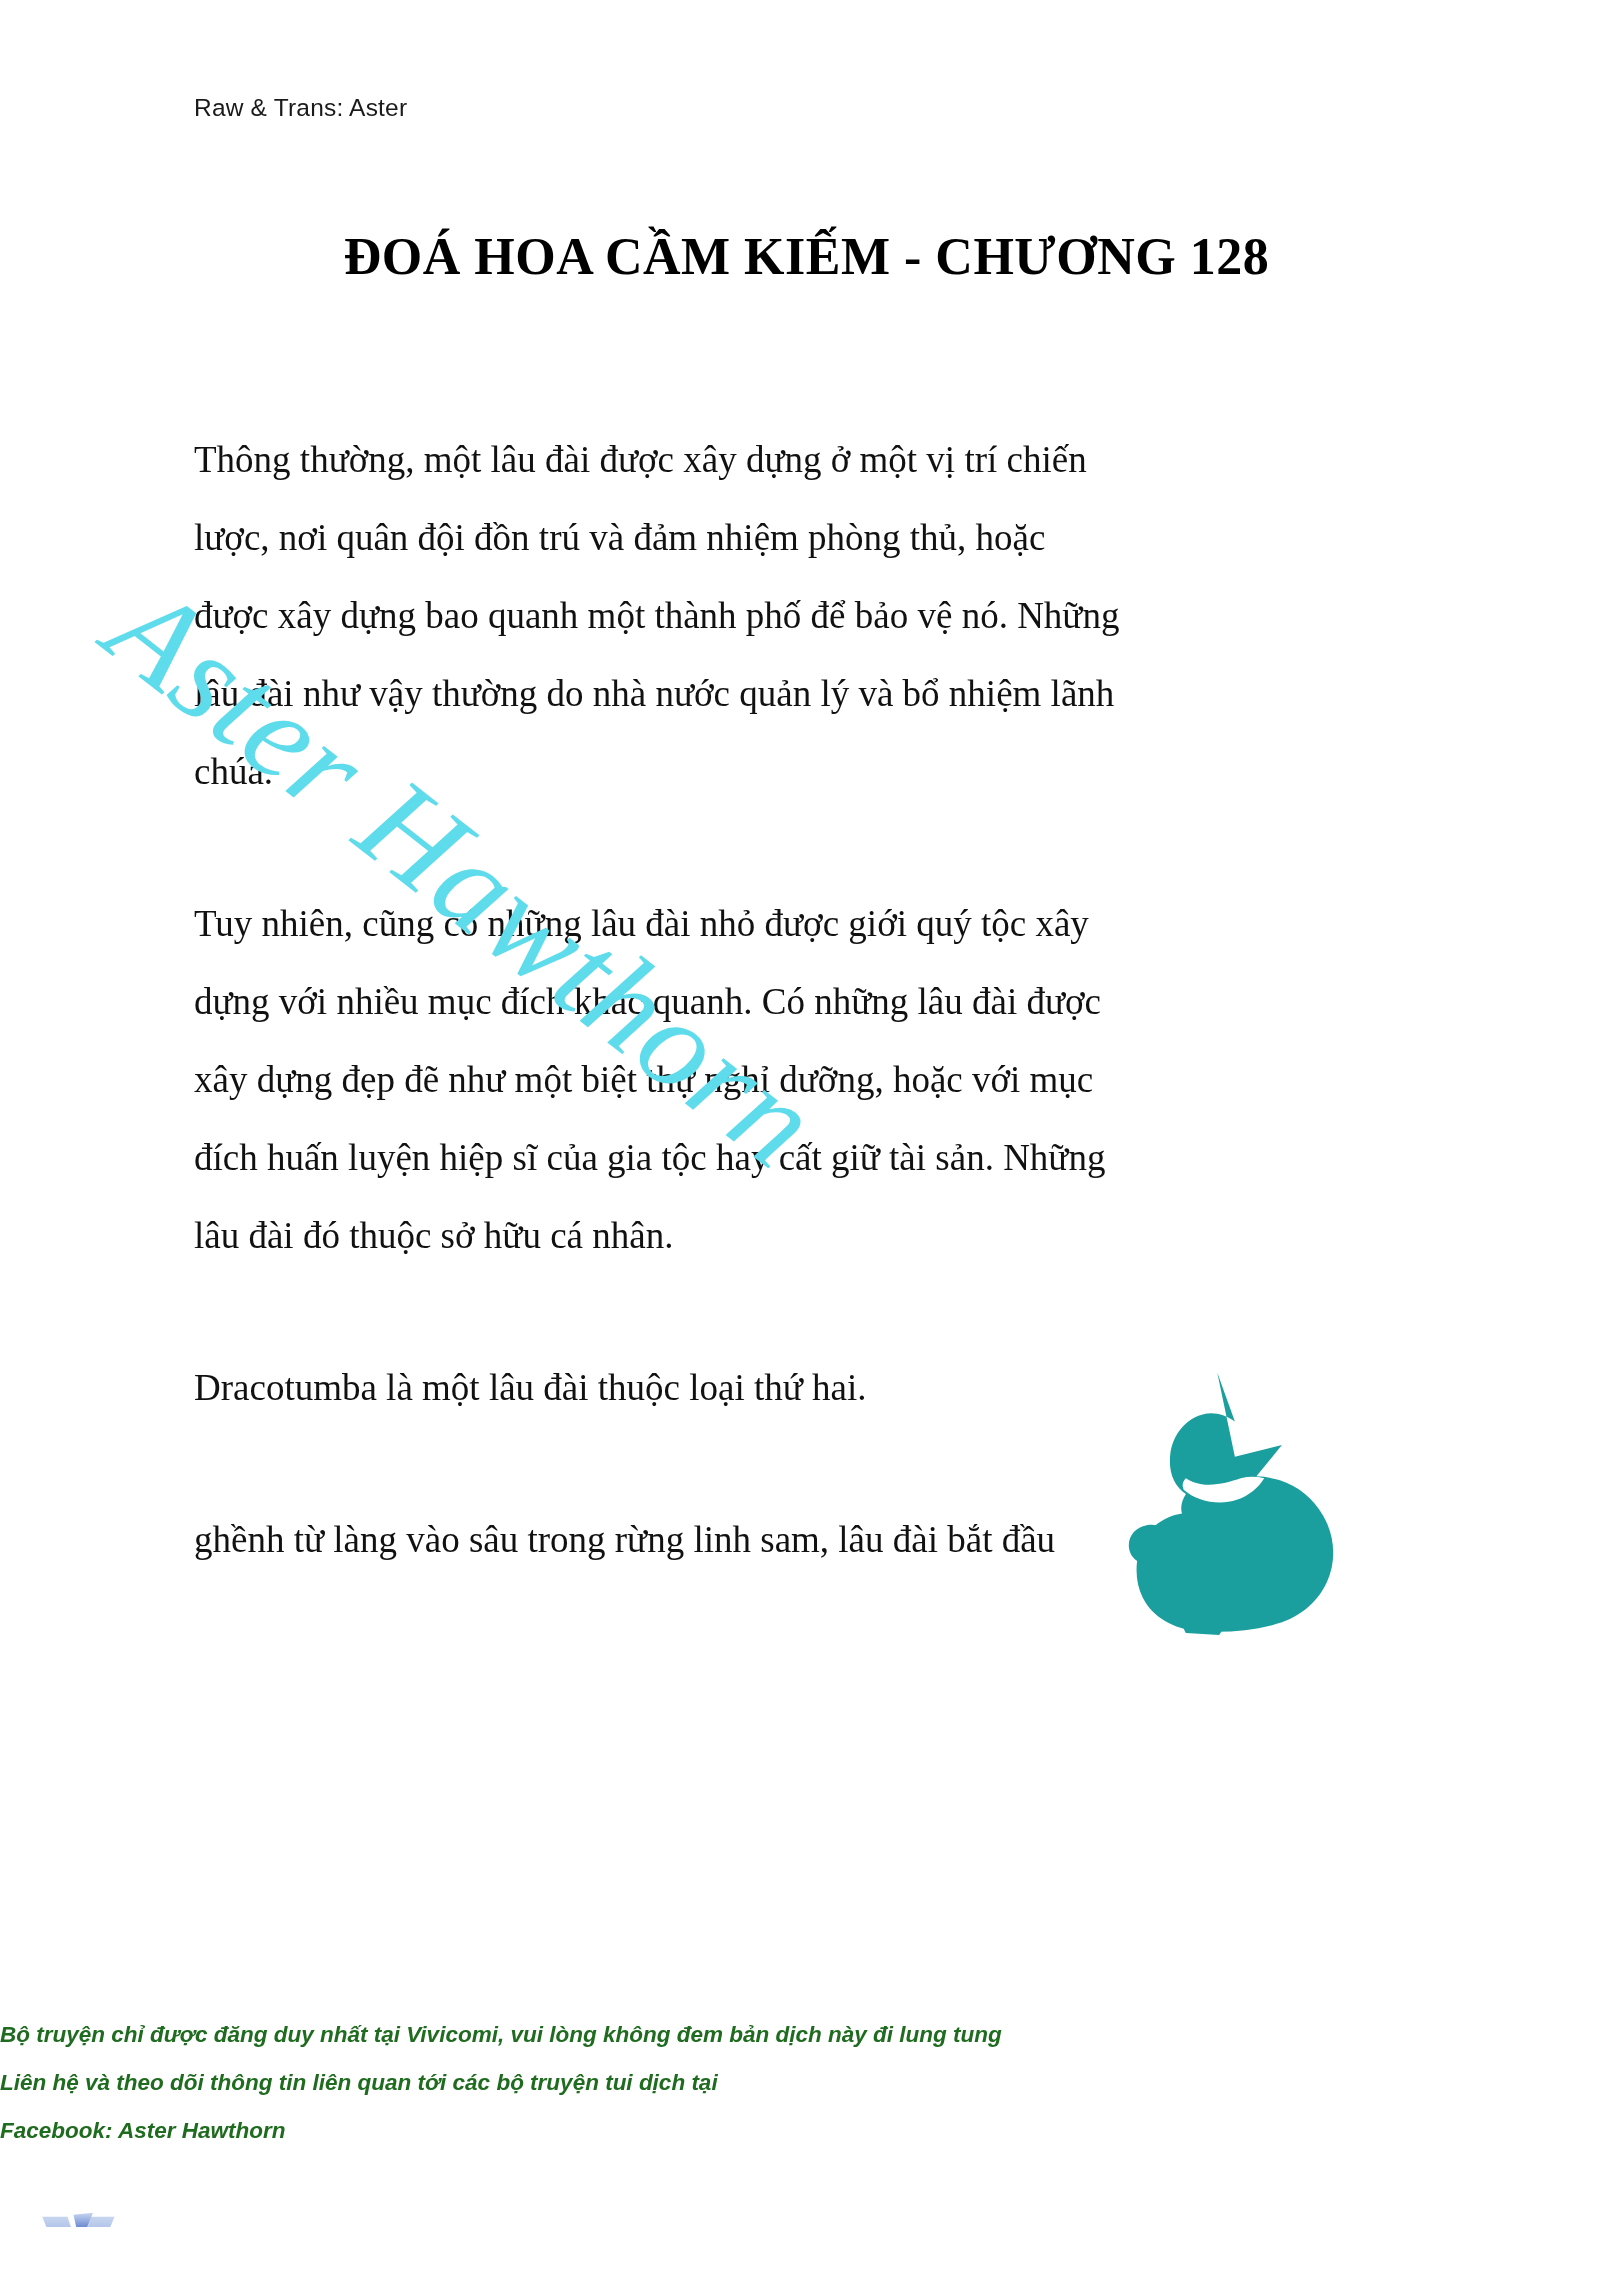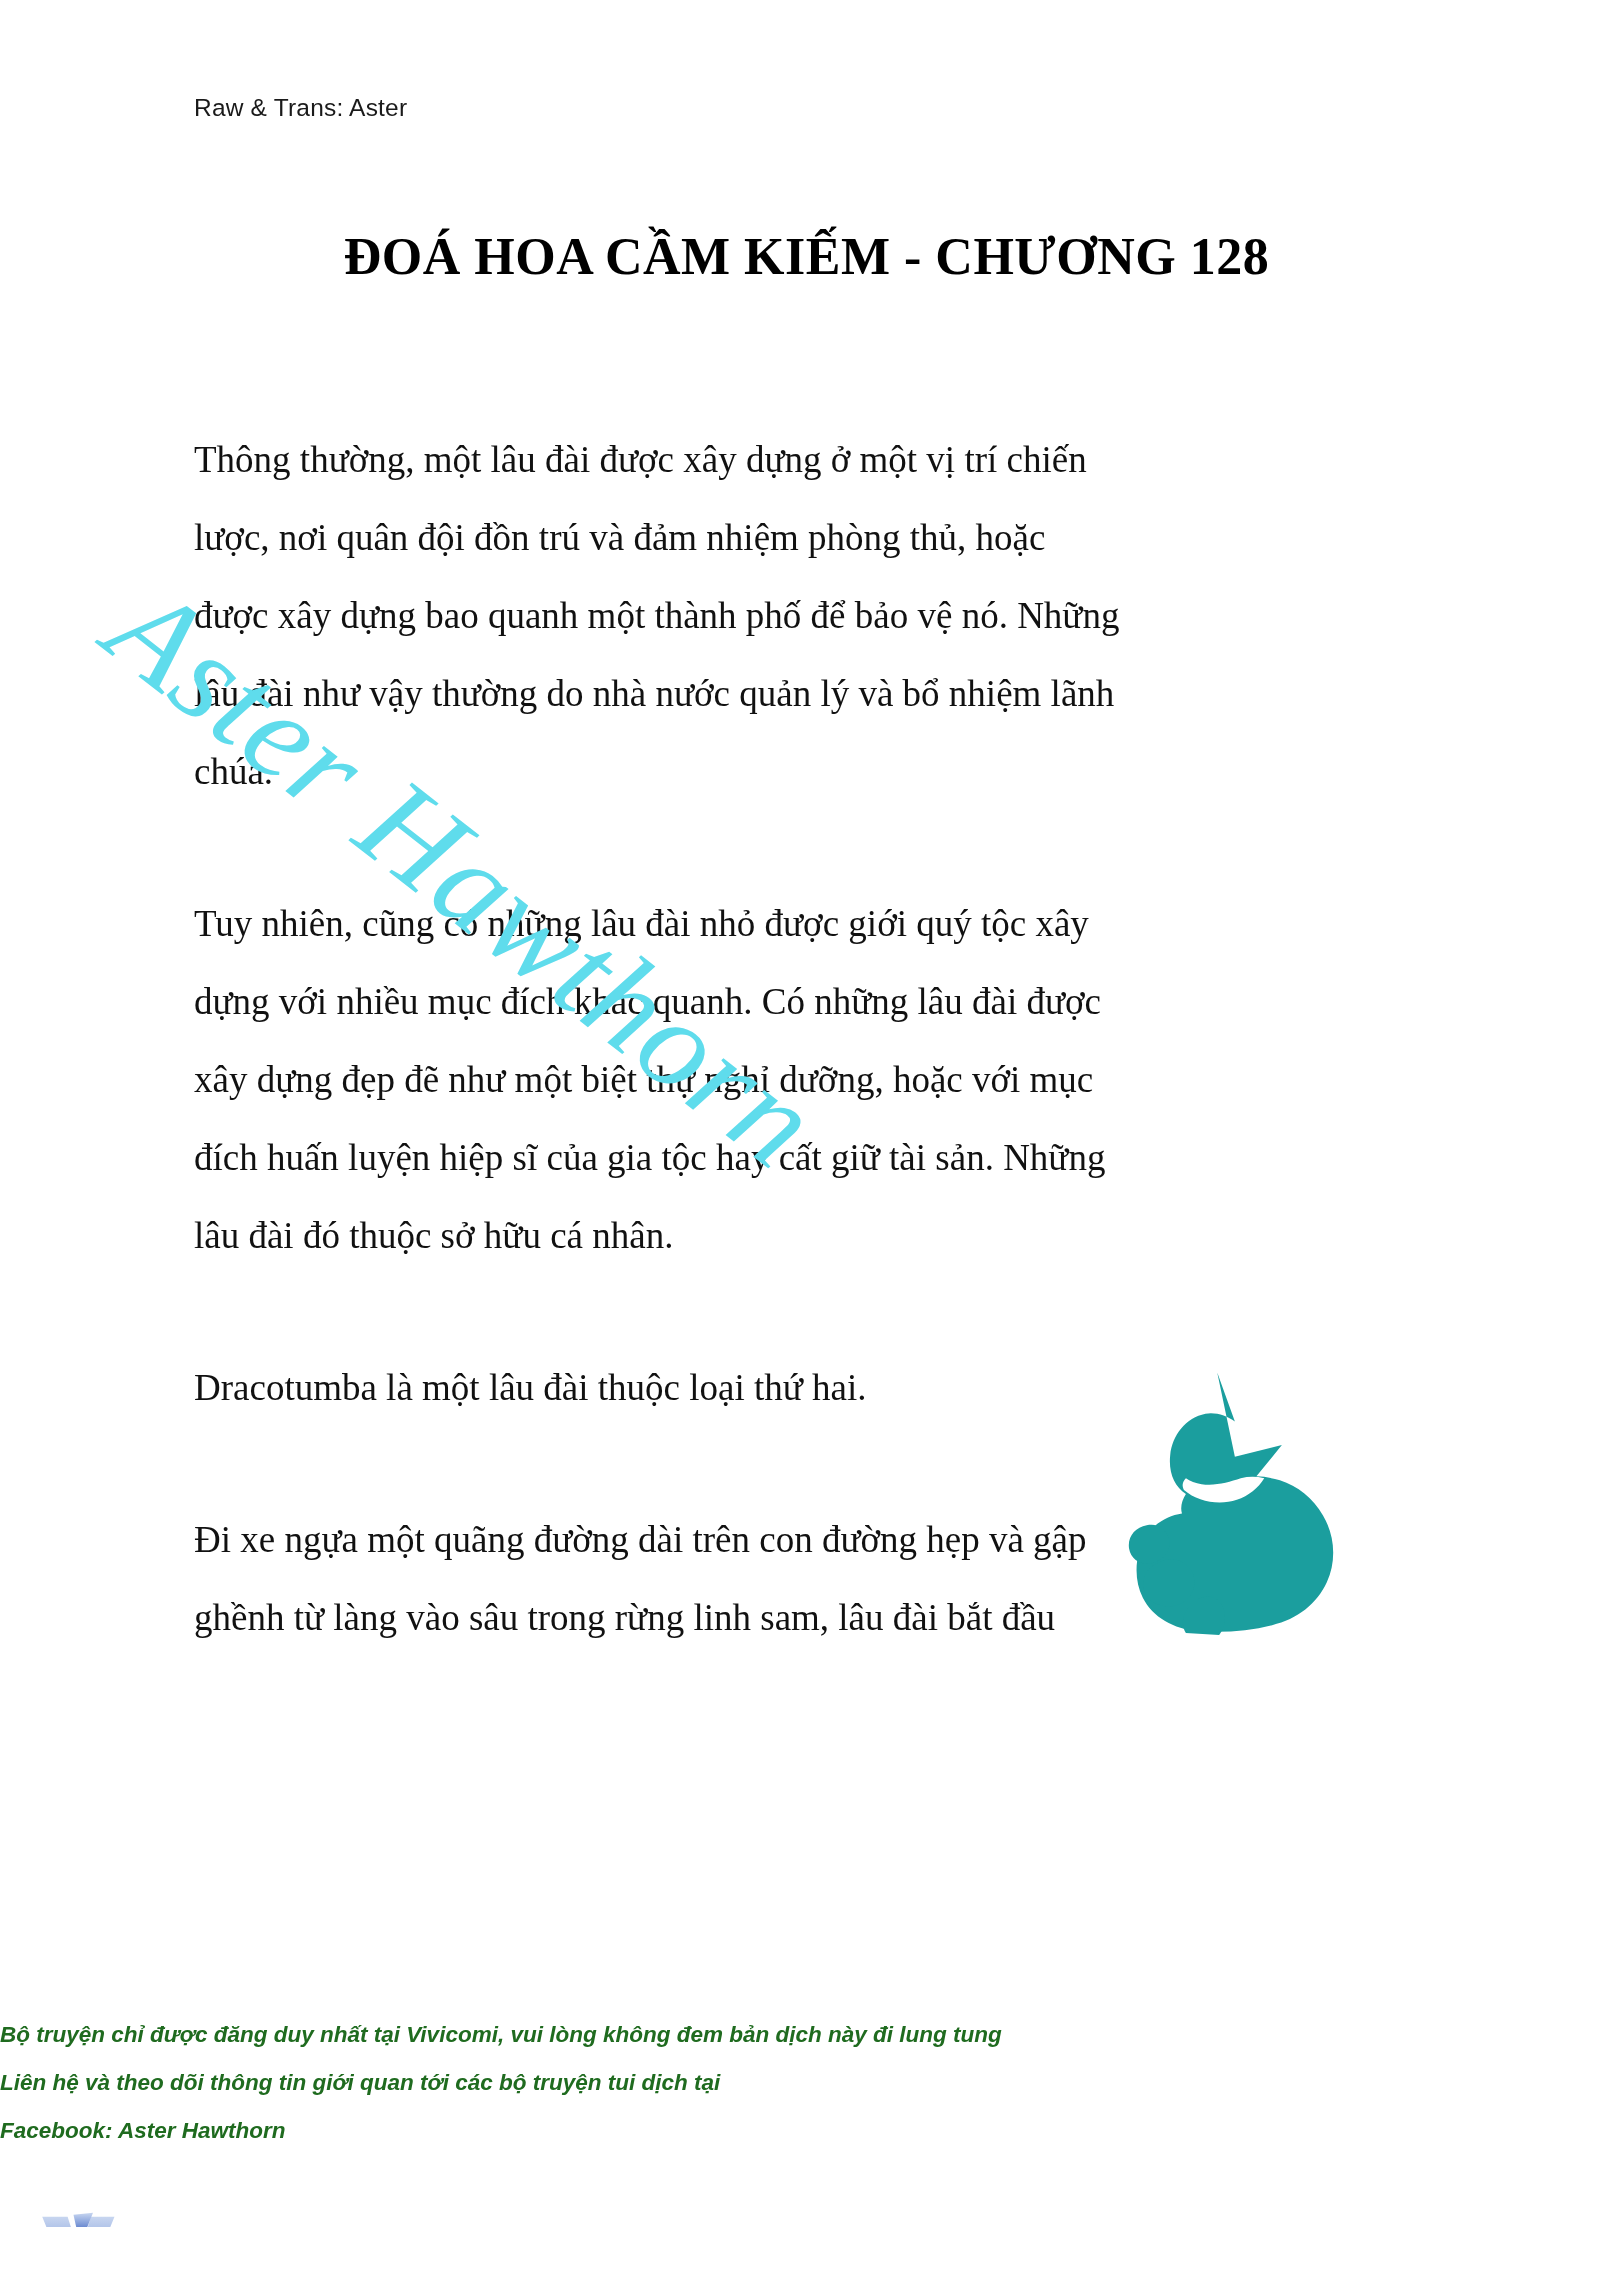--- a/index.html
+++ b/index.html
@@ -144,21 +144,20 @@
       <span class="ln">xây dựng đẹp đẽ như một biệt thự nghỉ dưỡng, hoặc với mục</span>
       <span class="ln">đích huấn luyện hiệp sĩ của gia tộc hay cất giữ tài sản. Những</span>
       <span class="ln">lâu đài đó thuộc sở hữu cá nhân.</span>
     </p>
 
     <p class="para">
       <span class="ln">Dracotumba là một lâu đài thuộc loại thứ hai.</span>
     </p>
 
     <p class="para">
-      <span class="ln">Đi xe ngựa một quãng đường dài trên con đường hẹp và gập</span>
       <span class="ln">ghềnh từ làng vào sâu trong rừng linh sam, lâu đài bắt đầu</span>
     </p>
 
   </div>
 
   <div class="watermark-text">Aster Hawthorn</div>
 
   <div class="watermark-cat">
     <svg viewBox="0 0 260 290" xmlns="http://www.w3.org/2000/svg" aria-hidden="true">
       <path fill="#1B9E9E" d="
@@ -203,21 +202,21 @@
         C126 148 136 140 142 130
         C134 128 126 128 118 130
         C106 134 92 138 78 136
         C72 135 66 133 62 130
         C58 134 58 138 60 142 Z"></path>
     </svg>
   </div>
 
   <div class="footer-note">
     <span class="fl">Bộ truyện chỉ được đăng duy nhất tại Vivicomi, vui lòng không đem bản dịch này đi lung tung</span>
-    <span class="fl">Liên hệ và theo dõi thông tin giới quan tới các bộ truyện tui dịch tại</span>
+    <span class="fl">Liên hệ và theo dõi thông tin liên quan tới các bộ truyện tui dịch tại</span>
     <span class="fl">Facebook: Aster Hawthorn</span>
   </div>
 
   <div class="site-logo">
     <svg viewBox="0 0 270 86" xmlns="http://www.w3.org/2000/svg" aria-hidden="true">
       <defs>
         <linearGradient id="lg" x1="0" y1="0" x2="0" y2="1">
           <stop offset="0%" stop-color="#C8D6F0"></stop>
           <stop offset="45%" stop-color="#8FA8DE"></stop>
           <stop offset="100%" stop-color="#4B6FC4"></stop>

